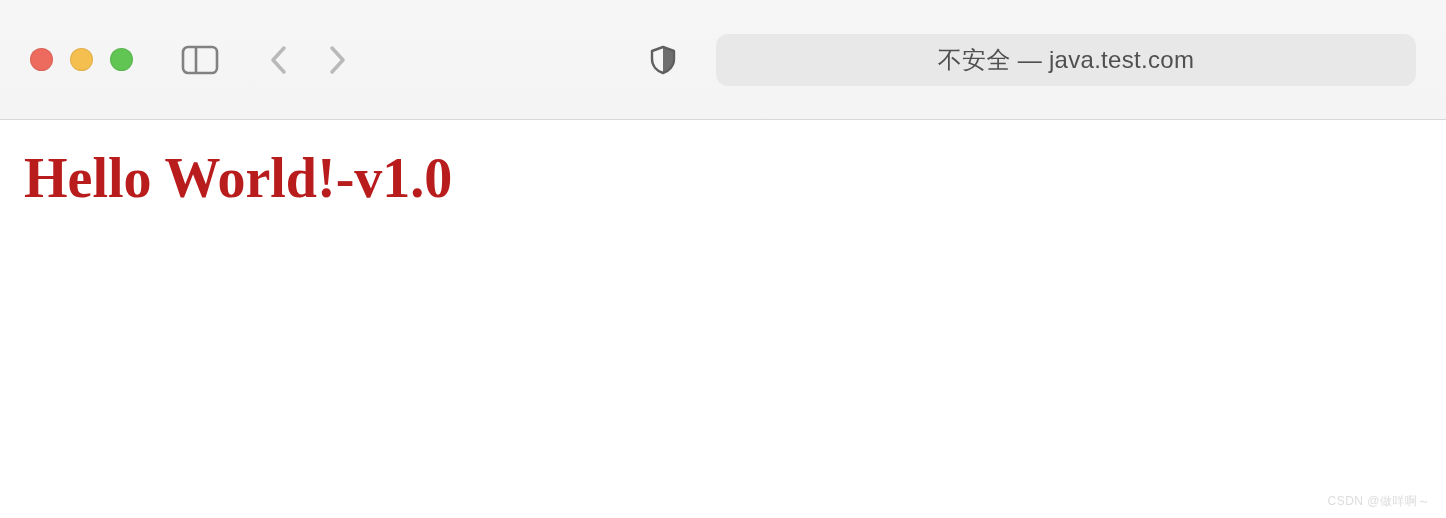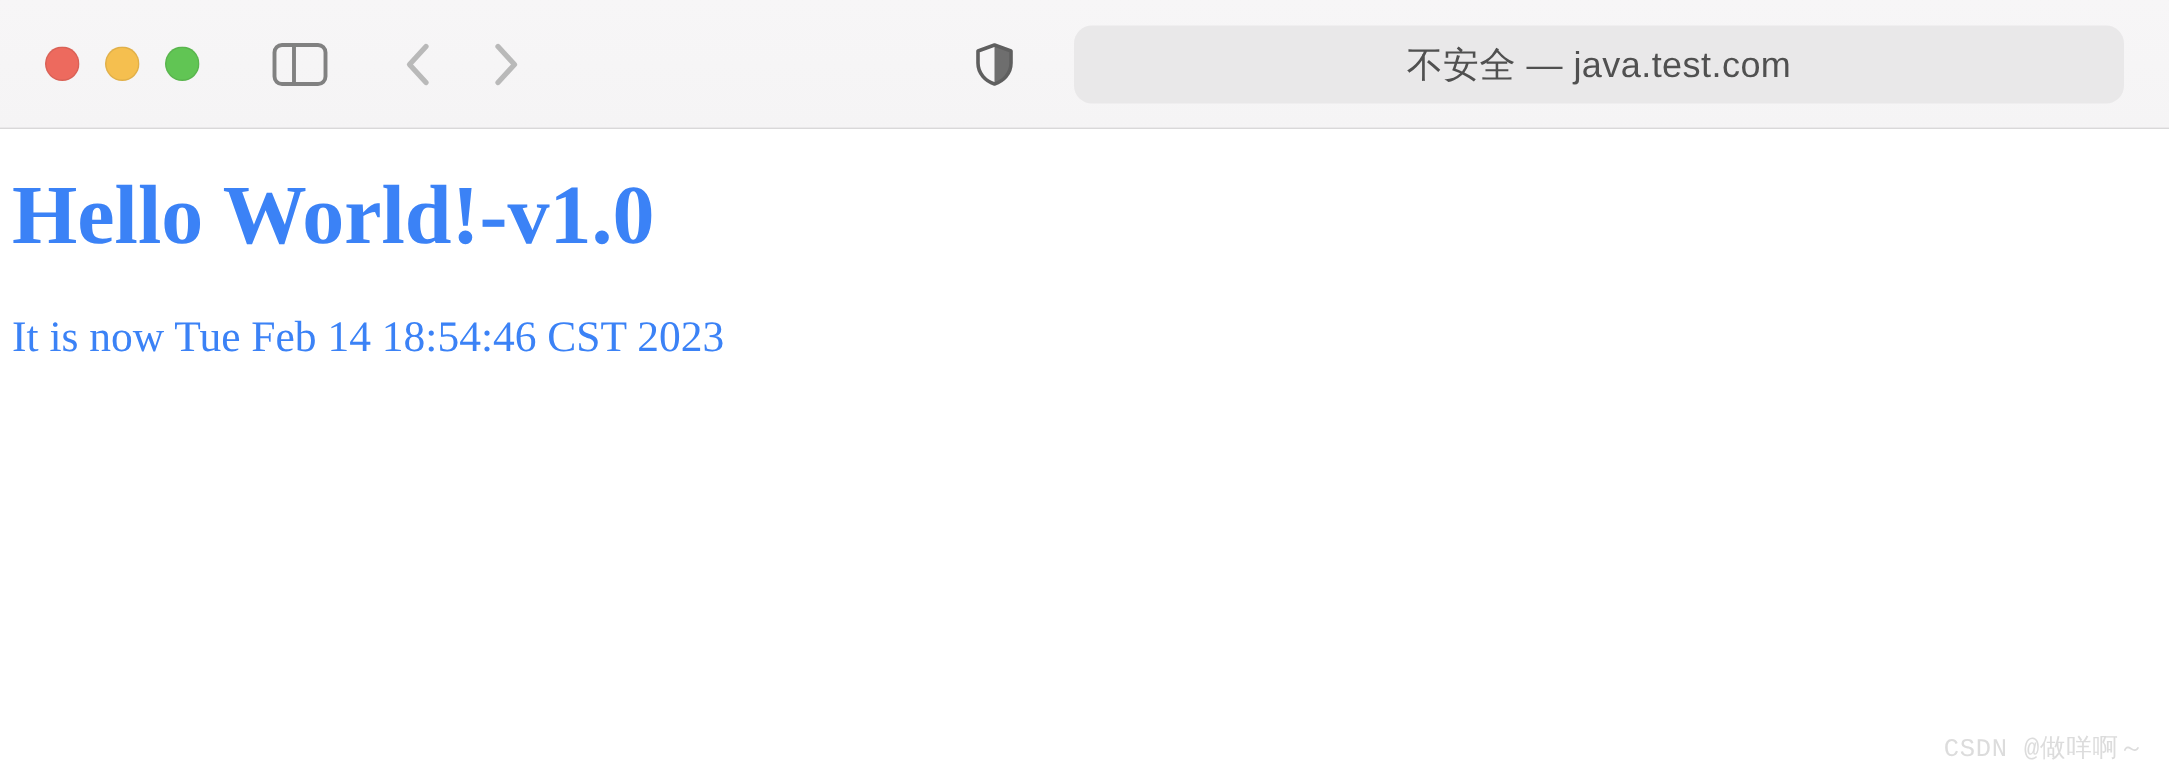--- a/index.html
+++ b/index.html
@@ -9,21 +9,21 @@
     }
     body {
       font-family: -apple-system, BlinkMacSystemFont, "Segoe UI", Helvetica, Arial, sans-serif;
       background: #ffffff;
       width: 1446px;
       height: 518px;
       overflow: hidden;
       position: relative;
     }
     .toolbar {
-      height: 86px;
+      height: 120px;
       background: linear-gradient(to bottom, #f7f6f7, #f5f4f5);
       border-bottom: 1px solid #d9d8d9;
       display: flex;
       align-items: center;
       padding: 0 30px;
       gap: 0;
     }
     .traffic-lights {
       display: flex;
       gap: 17px;
@@ -75,23 +75,23 @@
       justify-content: center;
       font-size: 24px;
       color: #505050;
       overflow: hidden;
     }
     .address-text {
       white-space: nowrap;
       letter-spacing: 0.3px;
     }
     .content {
-      padding: 20px 8px 0 8px;
+      padding: 20px 8px 0 24px;
       font-family: "Times New Roman", Times, serif;
-      color: #3b82f6;
+      color: #b91c1c;
     }
     .content h1 {
       font-size: 56px;
       font-weight: bold;
       margin-bottom: 30px;
       margin-top: 6px;
     }
     .content p {
       font-size: 29px;
       margin-bottom: 32px;
@@ -112,23 +112,23 @@
       display: inline-block;
       background: #c1c1c1;
       height: 20px;
     }
     .redacted-block.small { width: 28px; }
     .redacted-block.big { width: 46px; }
     .watermark {
       position: absolute;
       bottom: 8px;
       right: 16px;
-      font-size: 17px;
+      font-size: 12px;
       color: #dcdcdc;
-      font-family: Liberation Mono, monospace;
+      font-family: Liberation Sans, sans-serif;
       letter-spacing: 0.5px;
     }
   </style>
 </head>
 <body>
 
 <div class="toolbar">
   <div class="traffic-lights">
     <div class="traffic-light tl-red"></div>
     <div class="traffic-light tl-yellow"></div>
@@ -162,16 +162,15 @@
     </svg>
   </div>
 
   <div class="address-bar">
     <span class="address-text">不安全 — java.test.com</span>
   </div>
 </div>
 
 <div class="content">
   <h1>Hello World!-v1.0</h1>
-  <p>It is now Tue Feb 14 18:54:46 CST 2023</p>
 </div>
 
 <div class="watermark">CSDN @做咩啊～</div>
 
 </body></html>

